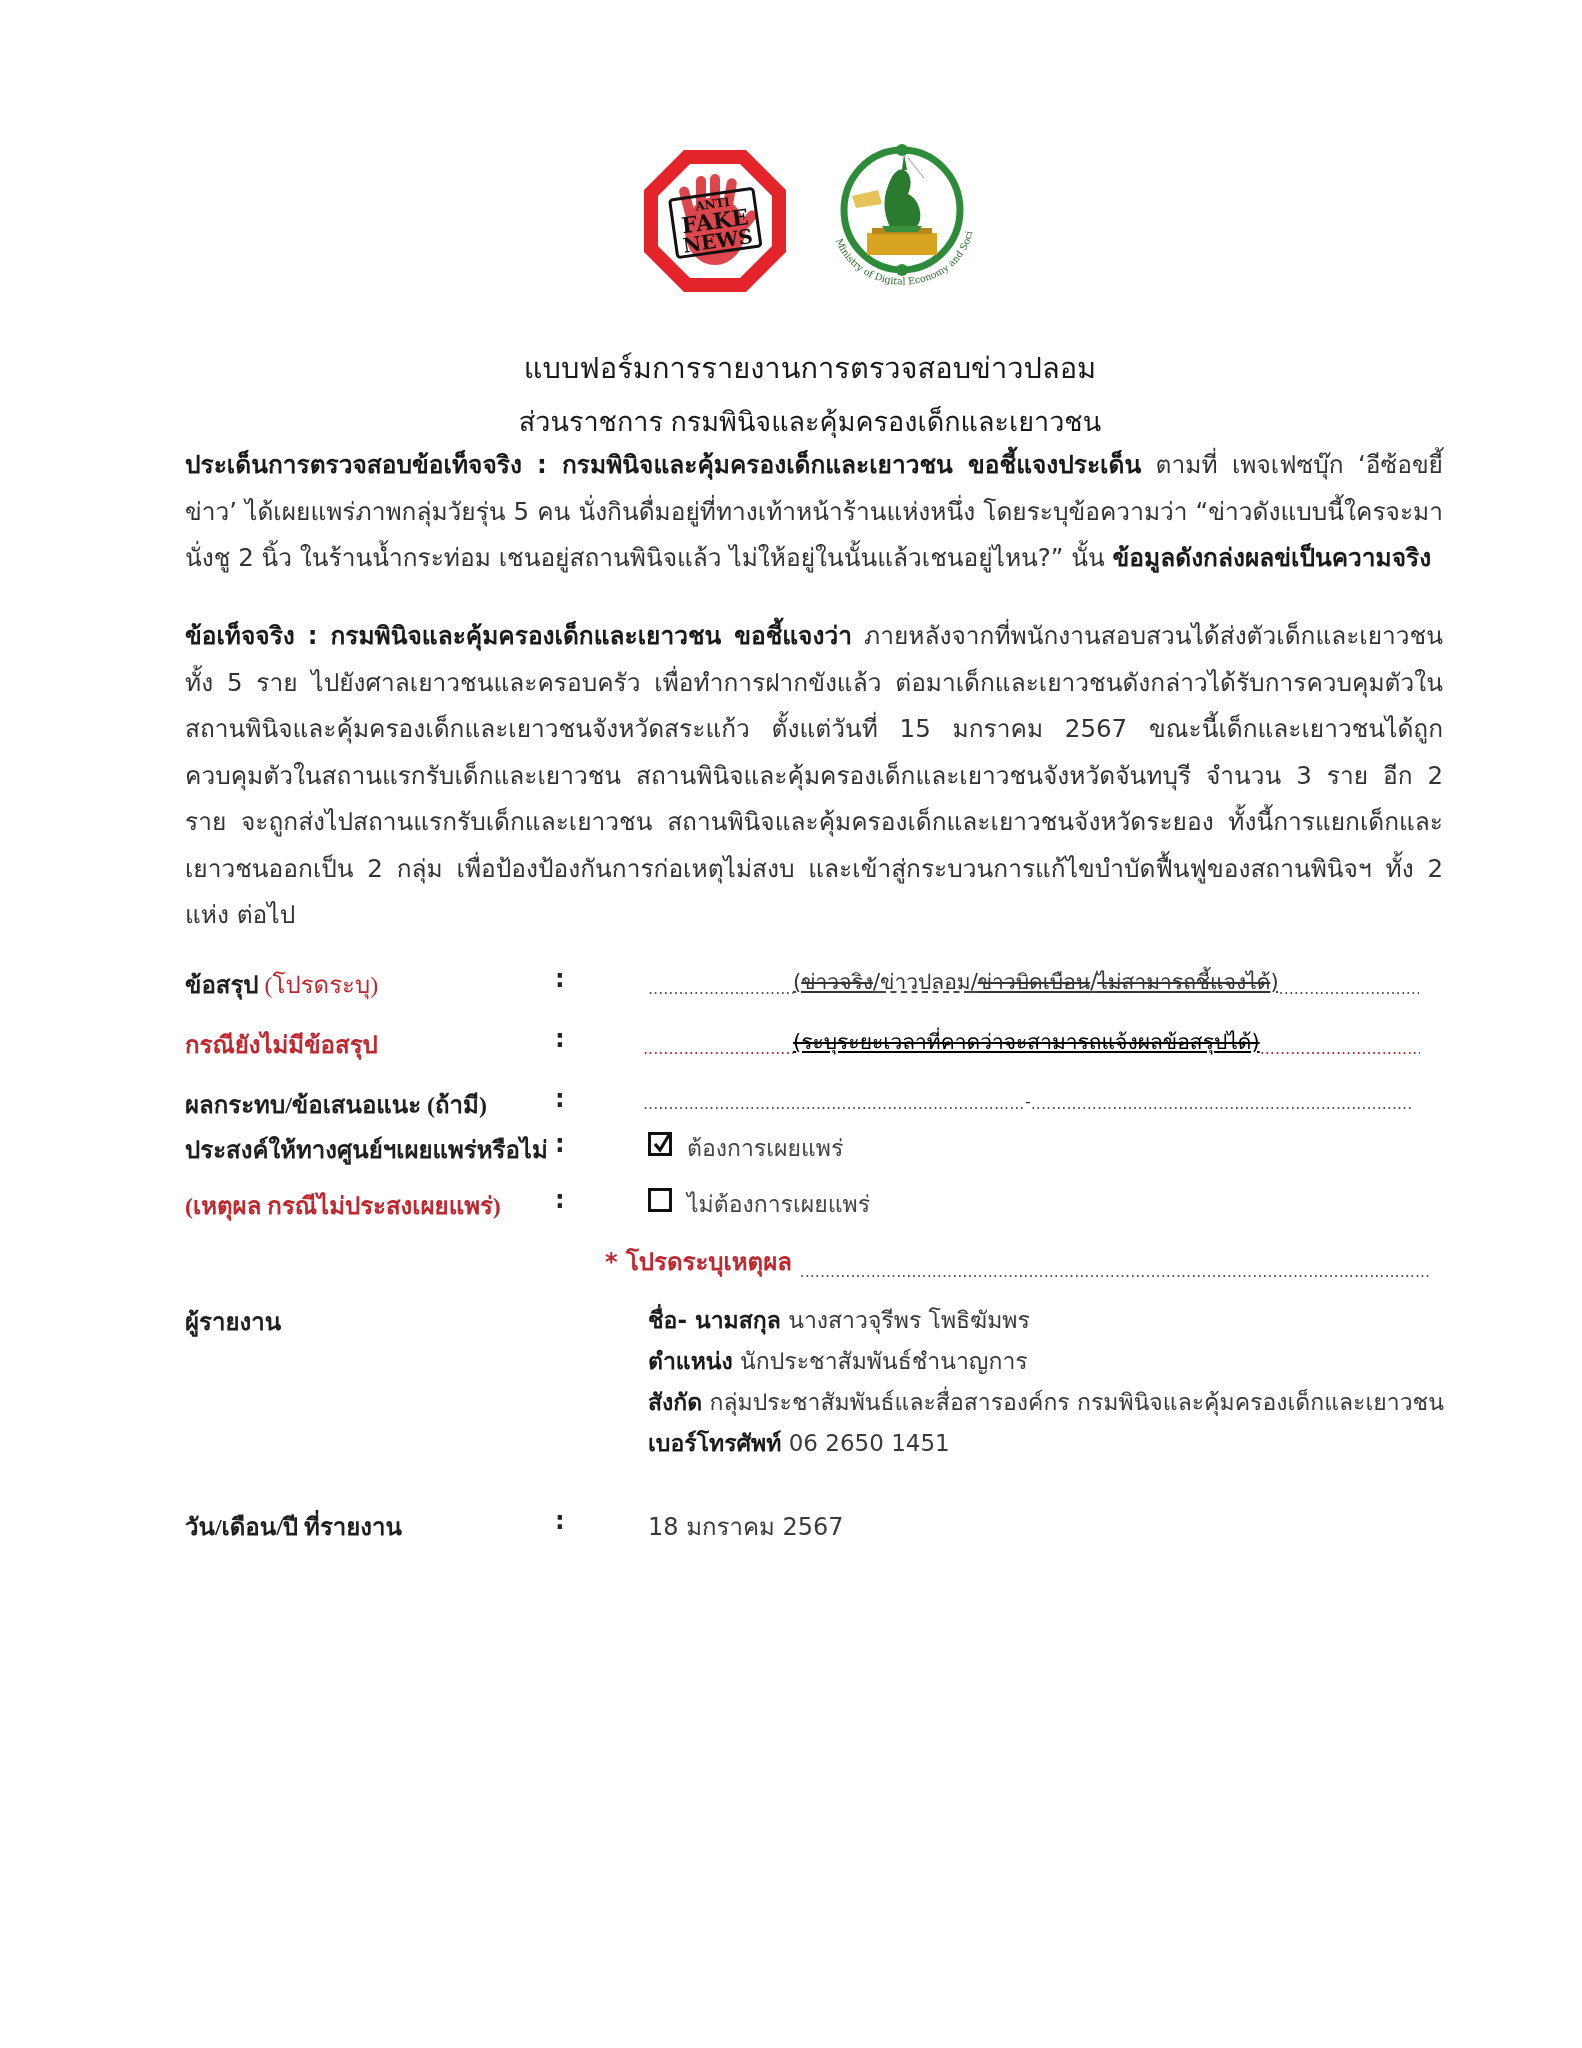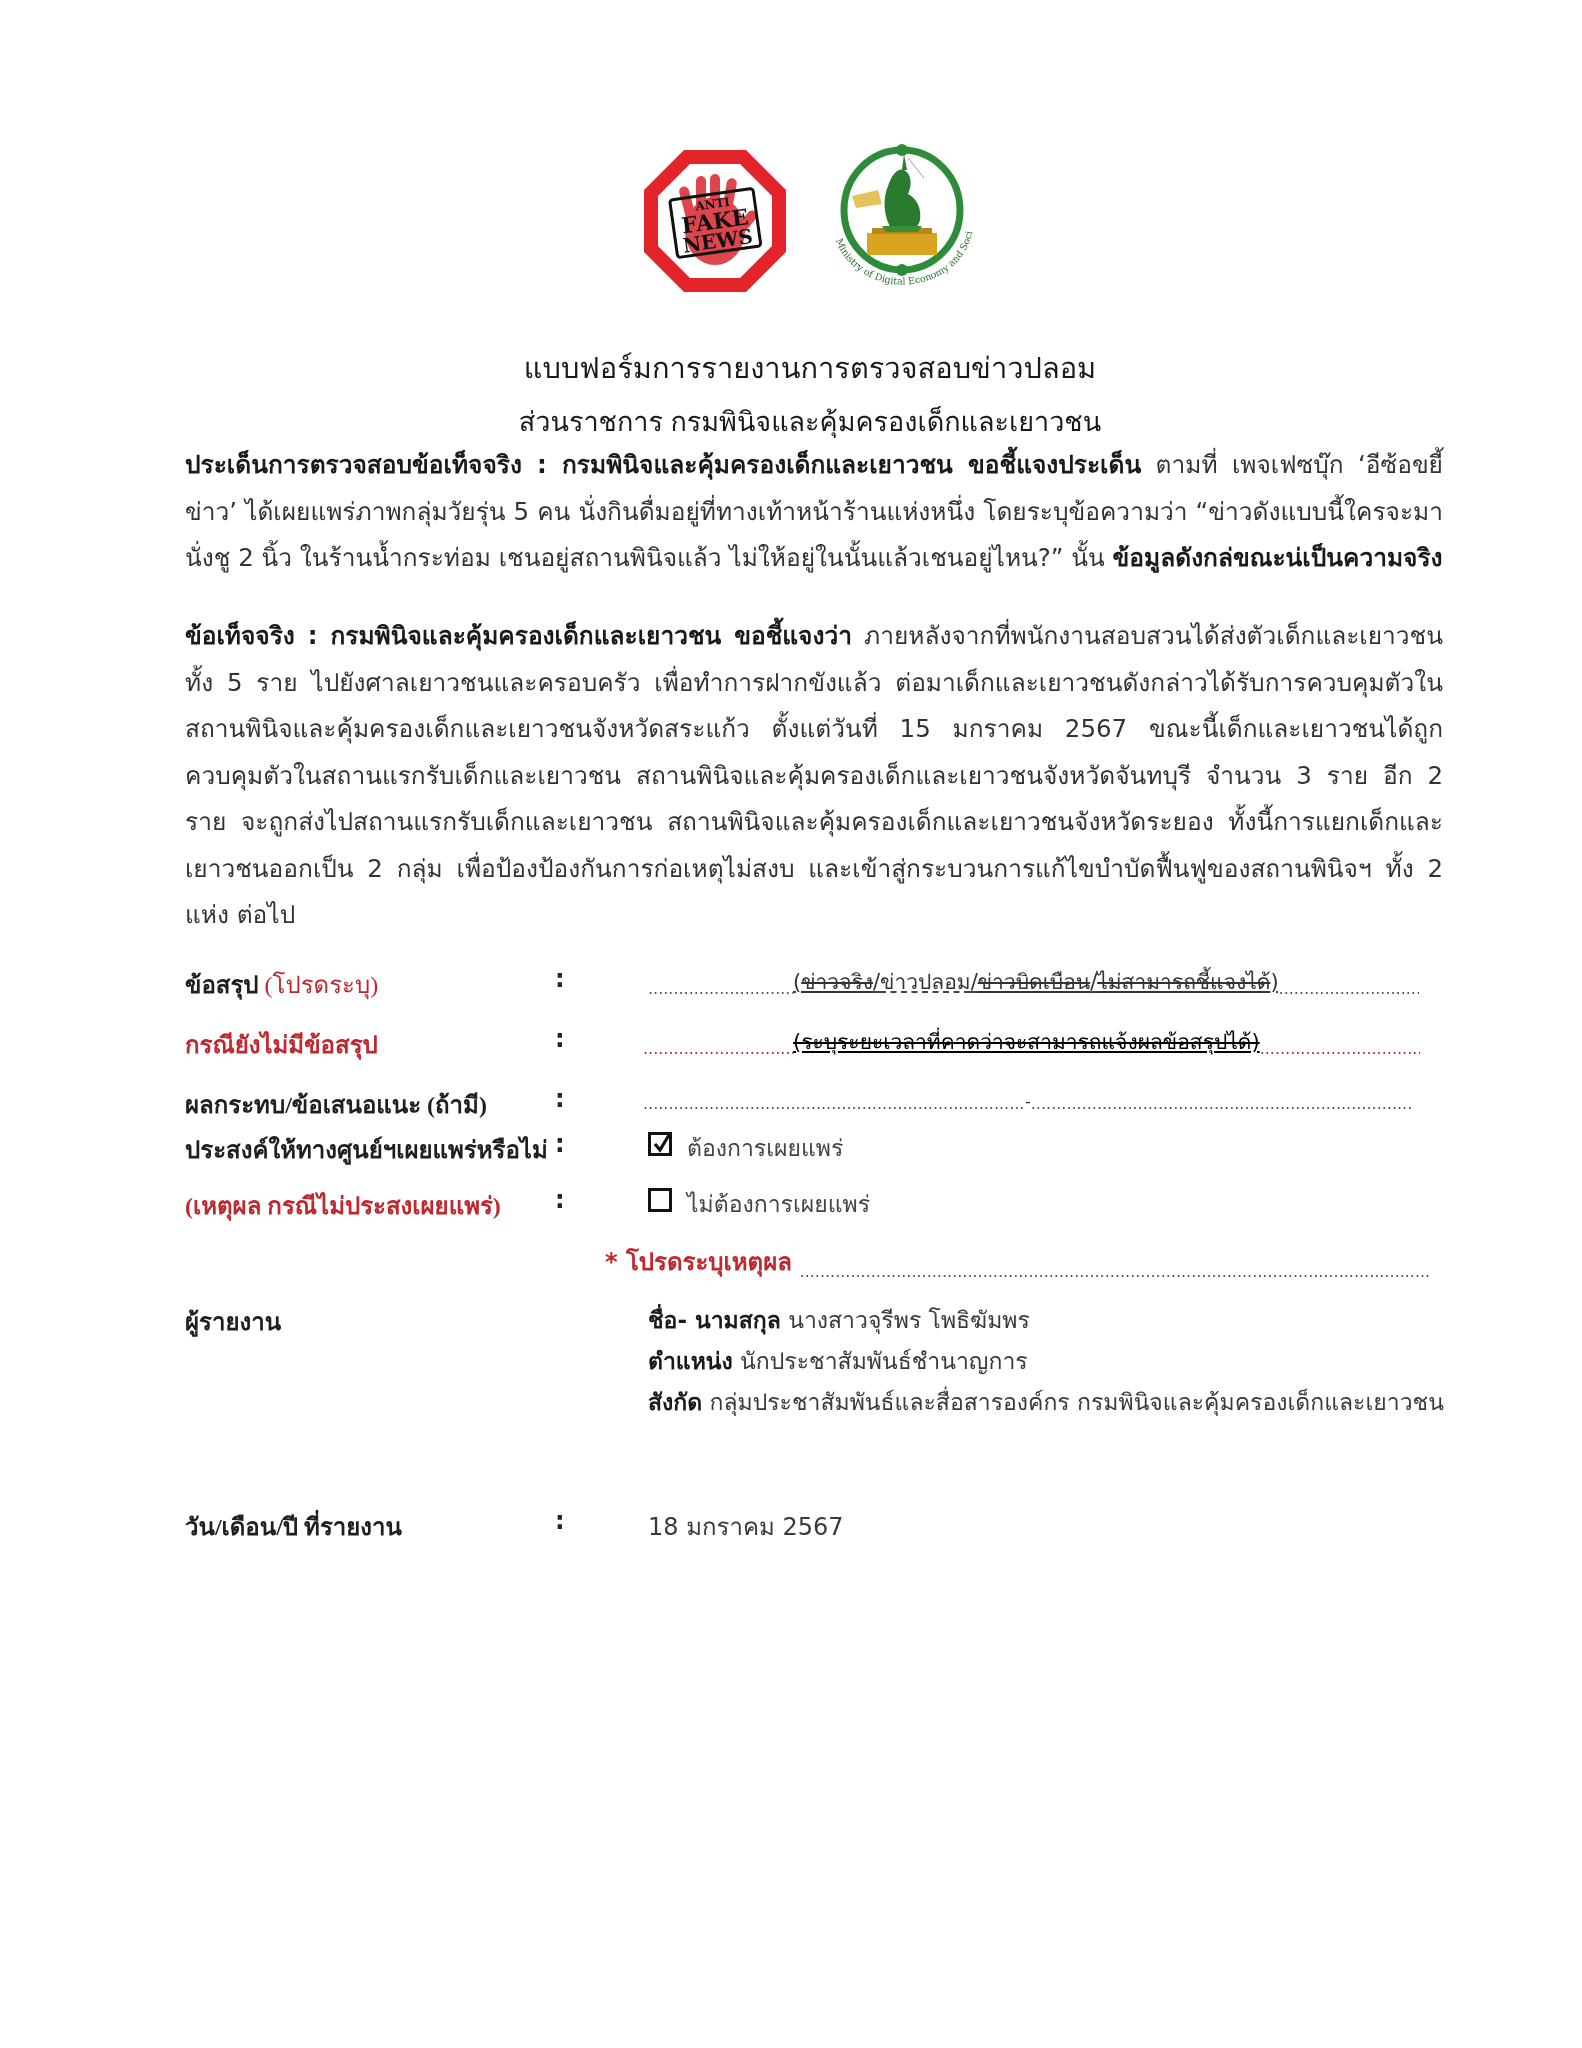--- a/index.html
+++ b/index.html
@@ -70,21 +70,21 @@
     <text font-family="'DejaVu Serif', serif" font-size="9.5" fill="#2e6b2e">
       <textPath href="#mdesArc" startOffset="4%">Ministry of Digital Economy and Society</textPath>
     </text>
   </svg>
 </div>
 
 <div class="title t1">แบบฟอร์มการรายงานการตรวจสอบข่าวปลอม</div>
 <div class="title t2">ส่วนราชการ  กรมพินิจและคุ้มครองเด็กและเยาวชน</div>
 
 <div class="para p1">
-  <b>ประเด็นการตรวจสอบข้อเท็จจริง : กรมพินิจและคุ้มครองเด็กและเยาวชน ขอชี้แจงประเด็น</b><span> ตามที่ เพจเฟซบุ๊ก ‘อีซ้อขยี้ข่าว’ ได้เผยแพร่ภาพกลุ่มวัยรุ่น 5 คน นั่งกินดื่มอยู่ที่ทางเท้าหน้าร้านแห่งหนึ่ง โดยระบุข้อความว่า “ข่าวดังแบบนี้ใครจะมานั่งชู 2 นิ้ว ในร้านน้ำกระท่อม เชนอยู่สถานพินิจแล้ว ไม่ให้อยู่ในนั้นแล้วเชนอยู่ไหน?” นั้น </span><b>ข้อมูลดังกล่ขณะน่เป็นความจริง</b>
+  <b>ประเด็นการตรวจสอบข้อเท็จจริง : กรมพินิจและคุ้มครองเด็กและเยาวชน ขอชี้แจงประเด็น</b><span> ตามที่ เพจเฟซบุ๊ก ‘อีซ้อขยี้ข่าว’ ได้เผยแพร่ภาพกลุ่มวัยรุ่น 5 คน นั่งกินดื่มอยู่ที่ทางเท้าหน้าร้านแห่งหนึ่ง โดยระบุข้อความว่า “ข่าวดังแบบนี้ใครจะมานั่งชู 2 นิ้ว ในร้านน้ำกระท่อม เชนอยู่สถานพินิจแล้ว ไม่ให้อยู่ในนั้นแล้วเชนอยู่ไหน?” นั้น </span><b>ข้อมูลดังกล่งผลข่เป็นความจริง</b>
 </div>
 
 <div class="para p2">
   <b>ข้อเท็จจริง : กรมพินิจและคุ้มครองเด็กและเยาวชน ขอชี้แจงว่า</b><span> ภายหลังจากที่พนักงานสอบสวนได้ส่งตัวเด็กและเยาวชนทั้ง 5 ราย ไปยังศาลเยาวชนและครอบครัว เพื่อทำการฝากขังแล้ว ต่อมาเด็กและเยาวชนดังกล่าวได้รับการควบคุมตัวในสถานพินิจและคุ้มครองเด็กและเยาวชนจังหวัดสระแก้ว ตั้งแต่วันที่ 15 มกราคม 2567 ขณะนี้เด็กและเยาวชนได้ถูกควบคุมตัวในสถานแรกรับเด็กและเยาวชน สถานพินิจและคุ้มครองเด็กและเยาวชนจังหวัดจันทบุรี จำนวน 3 ราย อีก 2 ราย จะถูกส่งไปสถานแรกรับเด็กและเยาวชน สถานพินิจและคุ้มครองเด็กและเยาวชนจังหวัดระยอง ทั้งนี้การแยกเด็กและเยาวชนออกเป็น 2 กลุ่ม เพื่อป้องป้องกันการก่อเหตุไม่สงบ และเข้าสู่กระบวนการแก้ไขบำบัดฟื้นฟูของสถานพินิจฯ ทั้ง 2 แห่ง ต่อไป</span>
 </div>
 
 <div class="row" style="top:965px">
   <span class="lbl"><span>ข้อสรุป </span><span class="red" style="font-weight:normal">(โปรดระบุ)</span></span>
   <span class="colon">:</span>
   <span class="val">
@@ -133,19 +133,20 @@
   </span>
 </div>
 
 <div class="row" style="top:1302px">
   <span class="lbl">ผู้รายงาน</span>
 </div>
 <div class="reporter">
   <div><b>ชื่อ- นามสกุล</b> <span>นางสาวจุรีพร โพธิฆัมพร</span></div>
   <div><b>ตำแหน่ง</b> <span>นักประชาสัมพันธ์ชำนาญการ</span></div>
   <div><b>สังกัด</b> <span>กลุ่มประชาสัมพันธ์และสื่อสารองค์กร กรมพินิจและคุ้มครองเด็กและเยาวชน</span></div>
+  <div><b>เบอร์โทรศัพท์</b> <span>06 2650 1451</span></div>
 </div>
 
 <div class="row" style="top:1507px">
   <span class="lbl">วัน/เดือน/ปี ที่รายงาน</span>
   <span class="colon">:</span>
   <span class="val" style="color:#3a3a3a">18 มกราคม 2567</span>
 </div>
 
 </body></html>

